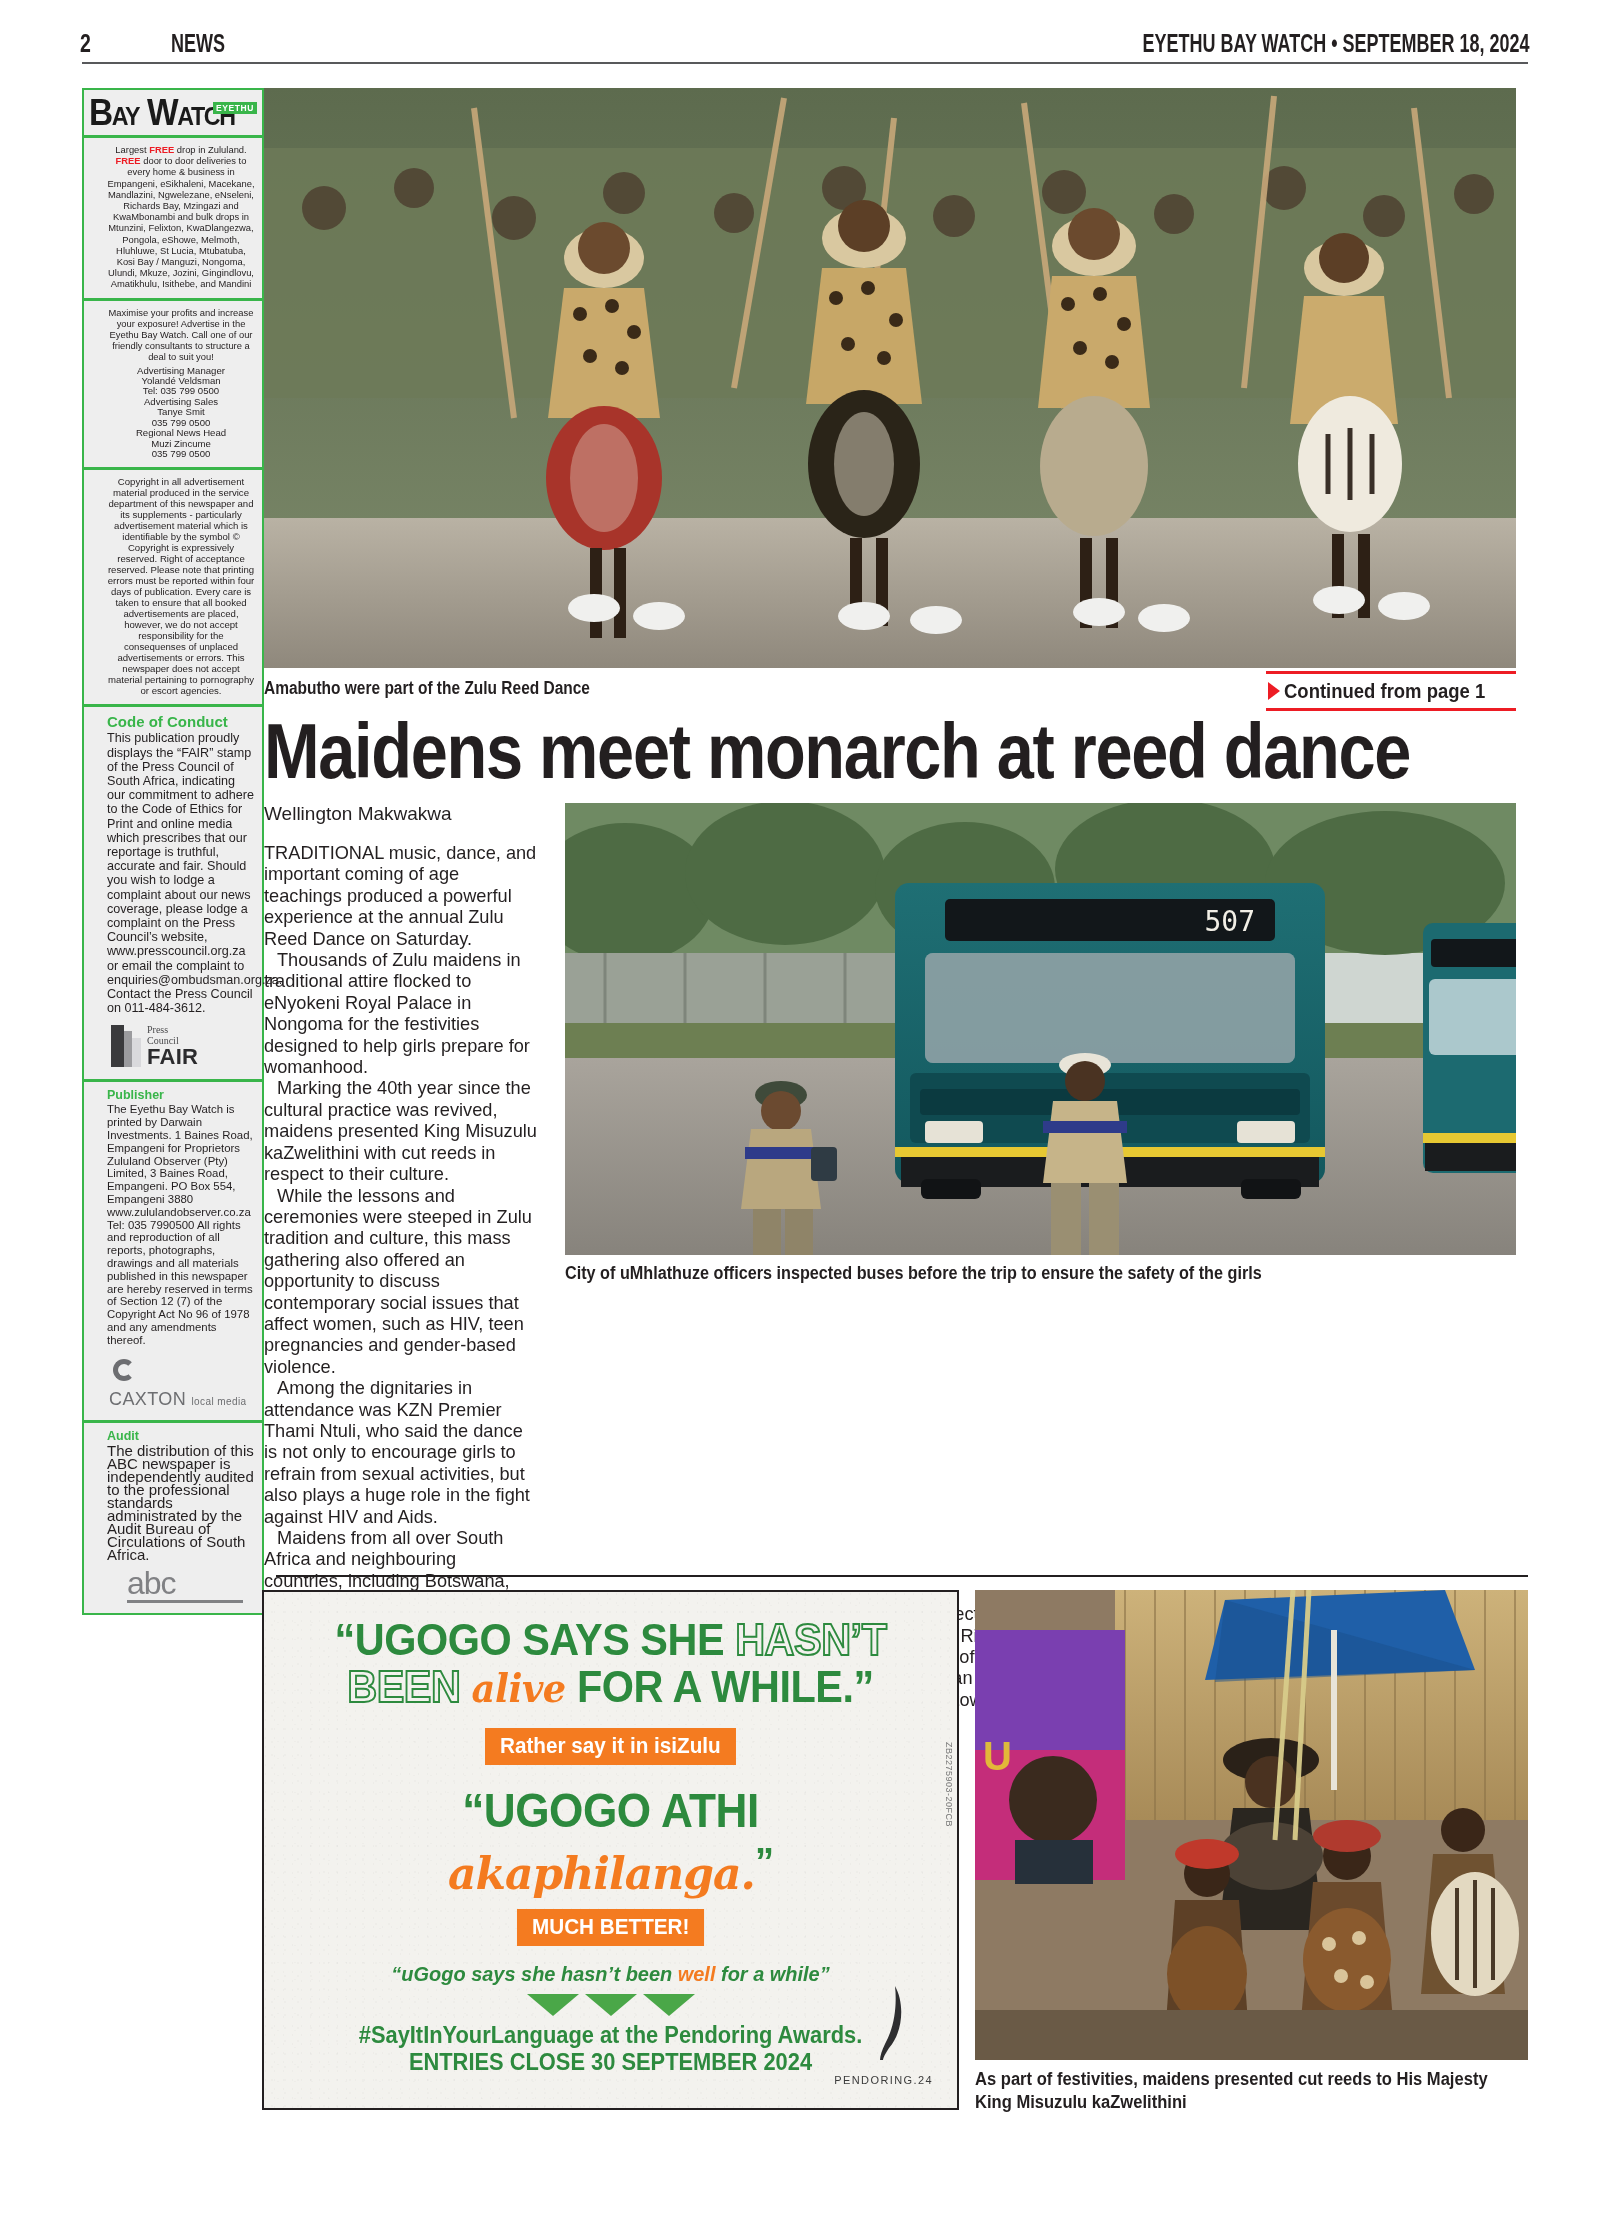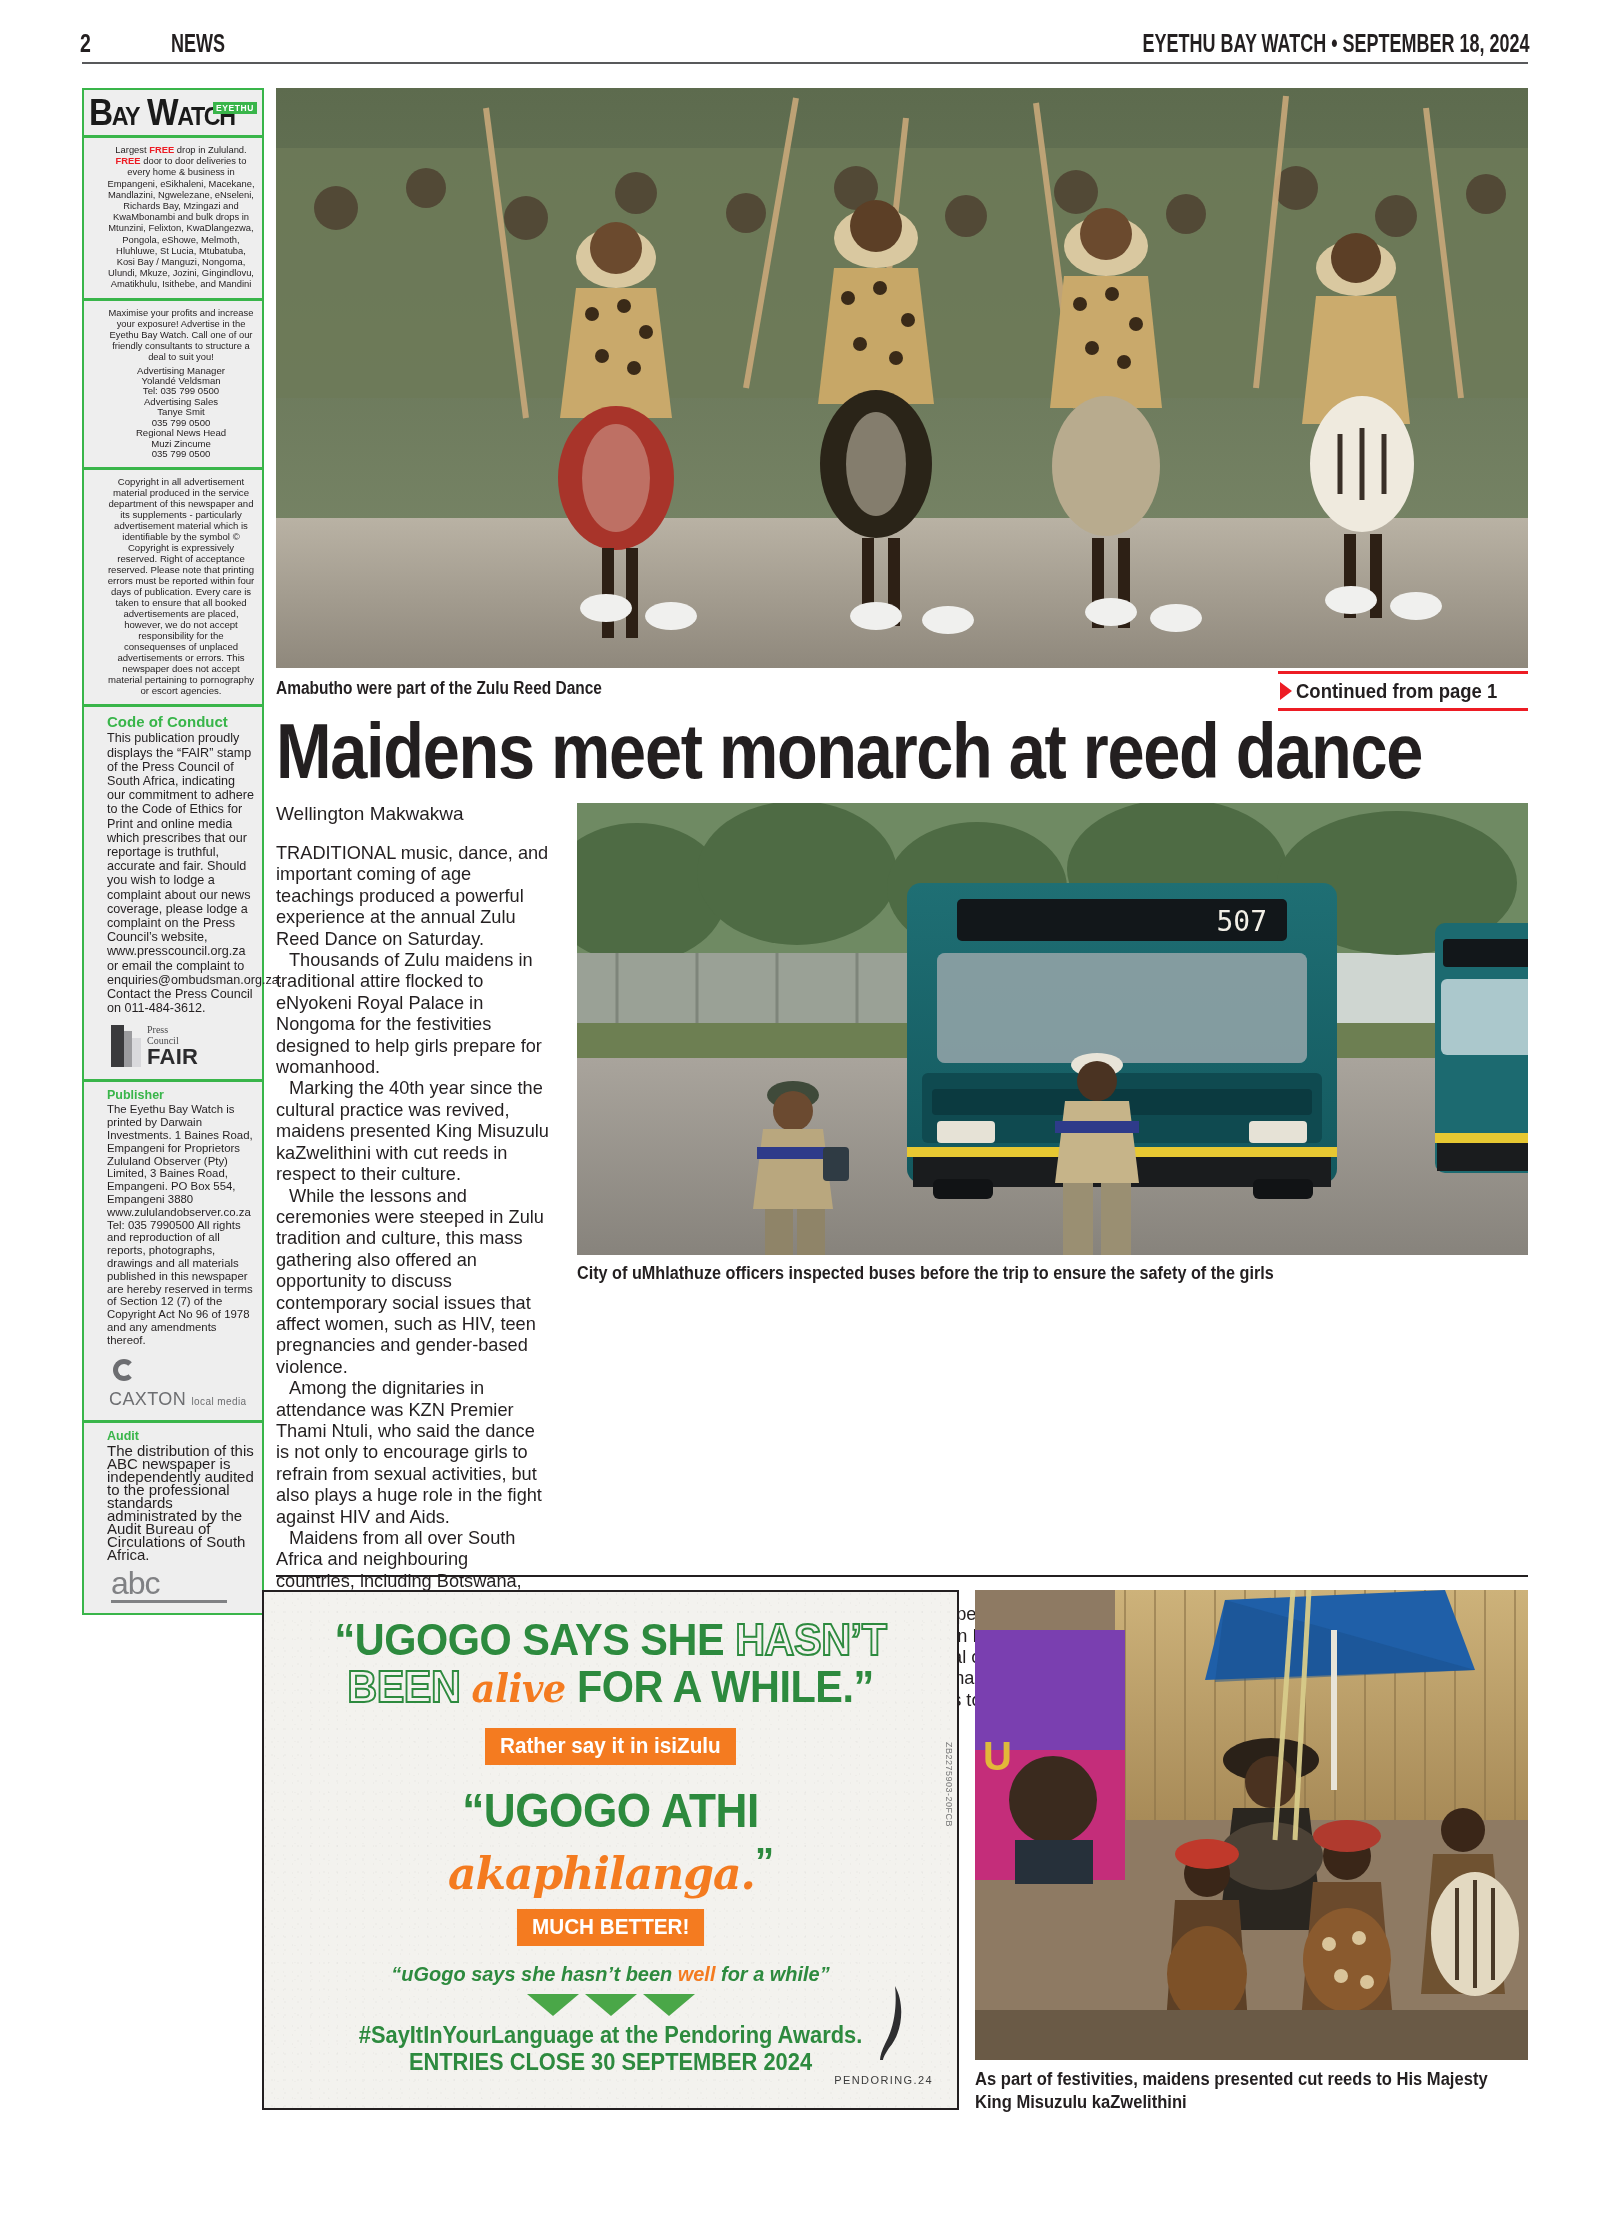--- a/index.html
+++ b/index.html
@@ -205,34 +205,34 @@
     border-right-color: transparent;
     box-sizing: border-box;
   }
   .cax-word {
     font-size: 18px; color: #6d6e71; letter-spacing: 0.4px;
   }
   .cax-word span { font-size: 10px; }
 
   
   .abclogo {
-    margin: 6px 0 2px 4px;
+    margin: 6px 0 2px 20px;
     font-size: 32px;
     color: #808184;
     line-height: 32px;
     letter-spacing: -1px;
   }
   .abc-rule {
     width: 116px; height: 3px; background: #808184; margin-top: 1px;
   }
 
   
   .main {
     position: absolute;
-    left: 276px;
+    left: 264px;
     top: 88px;
     width: 1252px;
   }
 
   
   .photo-main {
     width: 1252px;
     height: 580px;
     position: relative;
     overflow: hidden;

